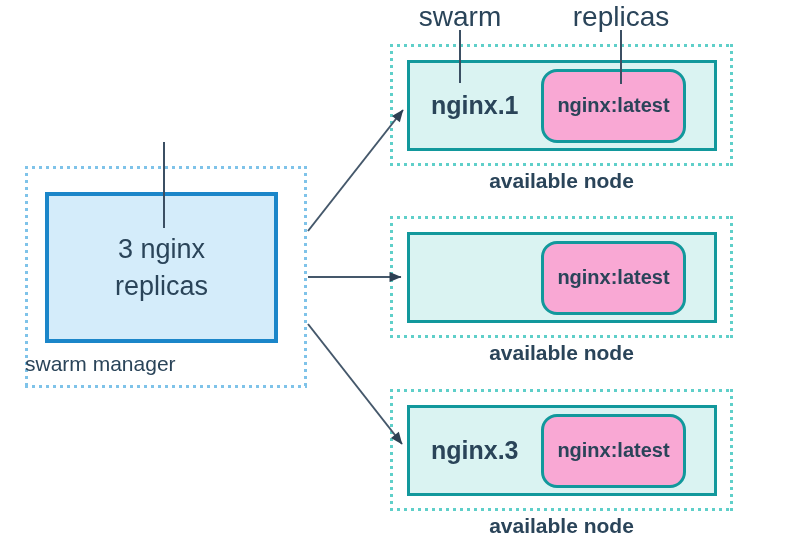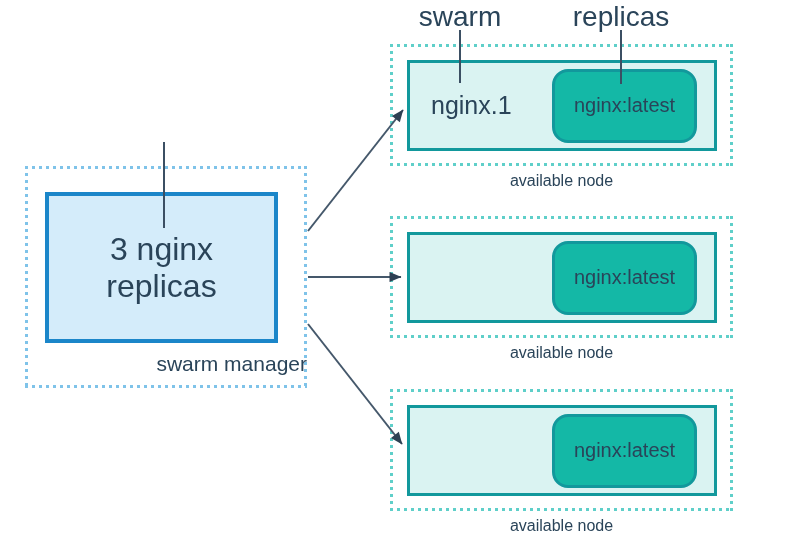--- a/index.html
+++ b/index.html
@@ -23,46 +23,46 @@
   #service-label   { left:170px; top:112px; }
   #task-label      { left:460px; top:2px; }
   #container-label { left:621px; top:2px; }
 
   
   .manager-outline { left:25px; top:166px; width:282px; height:222px; --dc:#7fc3e9; }
   .manager-box {
     position:absolute; left:20px; top:26px; width:225px; height:143px;
     border:4px solid #1b86c9; background:#d4ecfa;
     display:flex; align-items:center; justify-content:center;
-    text-align:center; font-size:32px; line-height:37px; white-space:pre-line;
+    text-align:center; font-size:27px; line-height:37px; white-space:pre-line;
   }
   .manager-caption {
-    position:absolute; left:0; width:100%; top:186px; text-align:right;
+    position:absolute; left:0; width:100%; top:186px; text-align:left;
     font-size:21px; line-height:24px;
   }
 
   
-  .node { left:390px; width:343px; height:122px; --dc:#5fcfc9; }
+  .node { left:390px; width:343px; height:122px;font-weight:bold; --dc:#5fcfc9; }
   .task-box {
     position:absolute; left:17px; top:16px; width:304px; height:85px;
     border:3px solid #12989c; background:#daf3f2;
   }
   .task-name {
     position:absolute; left:21px; top:0; height:100%;
     display:flex; align-items:center; font-size:25px; white-space:nowrap;
   }
   .container-box {
-    position:absolute; right:17px; top:50%; transform:translateY(-50%);
+    position:absolute; right:28px; top:50%; transform:translateY(-50%);
     width:139px; height:68px; border:3px solid #12989c; border-radius:16px;
-    background:#14b8a6; display:flex; align-items:center; justify-content:center;
+    background:#f9a8d4; display:flex; align-items:center; justify-content:center;
     font-size:20px; white-space:nowrap;
   }
   .node-caption {
     position:absolute; left:0; width:100%; top:125px; text-align:center;
-    font-size:16px; line-height:24px;
+    font-size:21px; line-height:24px;
   }
 
   .lines-overlay { position:absolute; left:0; top:0; width:800px; height:552px; pointer-events:none; }
 </style>
 </head>
 <body>
 
 <div class="stage">
 
   <div class="top-label" id="task-label">swarm</div>
@@ -84,20 +84,21 @@
 
   <div class="dotted node" style="top:216px;">
     <div class="task-box">
       <div class="container-box">nginx:latest</div>
     </div>
     <div class="node-caption">available node</div>
   </div>
 
   <div class="dotted node" style="top:389px;">
     <div class="task-box">
+      <div class="task-name">nginx.3</div>
       <div class="container-box">nginx:latest</div>
     </div>
     <div class="node-caption">available node</div>
   </div>
 
   <svg class="lines-overlay" viewBox="0 0 800 552">
     <defs>
       <marker id="arrowhead" viewBox="0 0 14 12" markerWidth="14" markerHeight="12" refX="12.5" refY="6" orient="auto" markerUnits="userSpaceOnUse">
         <path d="M1,1 L13,6 L1,11 Z" fill="#2e4053"></path>
       </marker>

